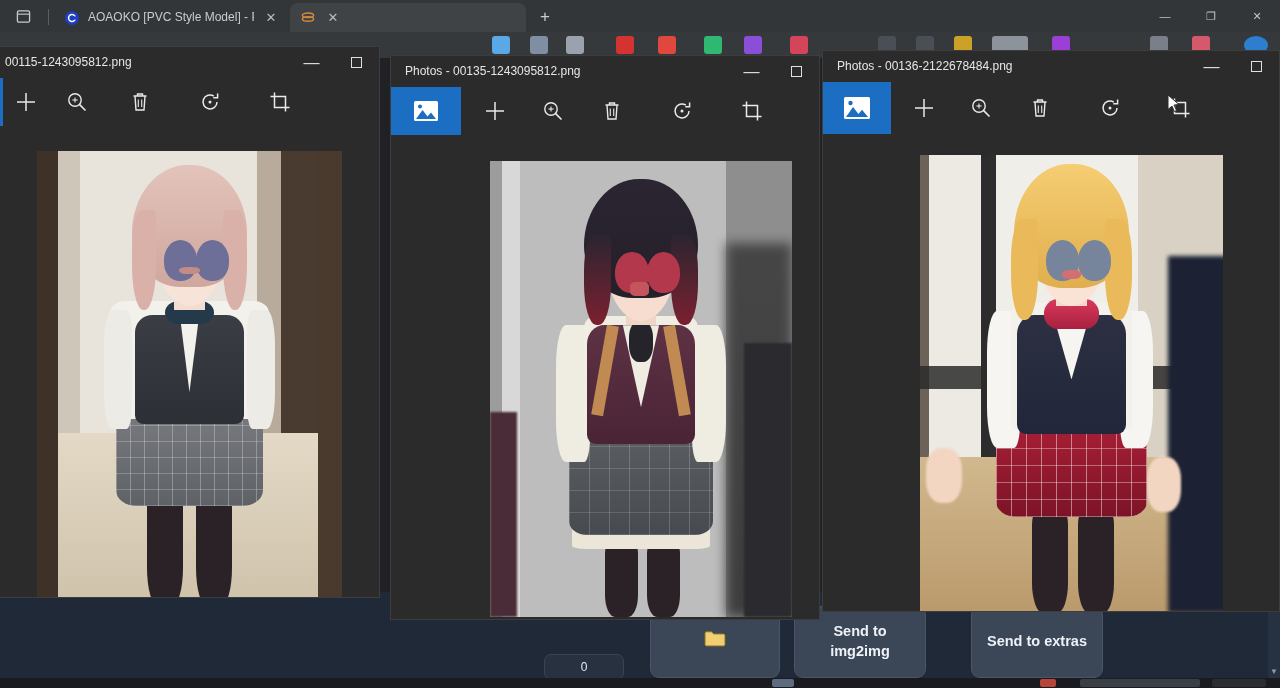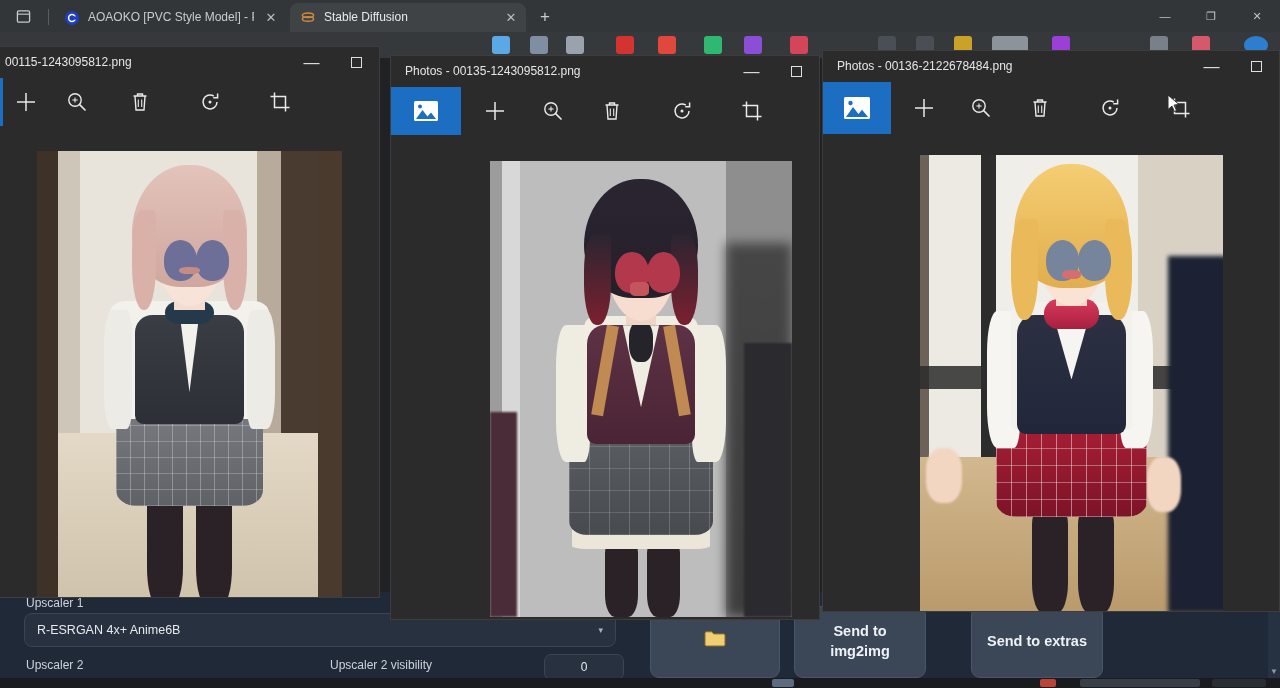--- a/index.html
+++ b/index.html
@@ -234,21 +234,20 @@
         <span class="tab-close">✕</span>
       </div>
 
       <div class="tab active" style="left:290px; width:236px;">
         <span class="favicon">
           <svg viewBox="0 0 16 16">
               <ellipse cx="8" cy="5.3" rx="5.6" ry="2.3" fill="none" stroke="#d08a3a" stroke-width="1.5"></ellipse>
               <ellipse cx="8" cy="9" rx="5.6" ry="2.3" fill="none" stroke="#d08a3a" stroke-width="1.5"></ellipse>
             </svg>
         </span>
-        <span class="tab-title">Stable Diffusion</span>
         <span class="tab-close">✕</span>
       </div>
 
       <div class="newtab">+</div>
 
       <div class="wincontrols">
         <div>—</div>
         <div>❐</div>
         <div>✕</div>
       </div>
@@ -269,29 +268,20 @@
       <div class="bm" style="left:992px; width:36px; background:#8d939b;"></div>
       <div class="bm" style="left:1052px; background:#9b3fd6;"></div>
       <div class="bm" style="left:1112px; background:#5c6views;"></div>
       <div class="bm" style="left:1150px; background:#7a8089;"></div>
       <div class="bm" style="left:1192px; background:#d45a6b;"></div>
       <div class="bm" style="left:1244px; width:24px; background:#2d7ecf; border-radius:50%;"></div>
     </div>
   </div>
 
   <div class="sd-ui">
-    <div class="sd-left">
-      <div class="sd-label" style="left:12px; top:4px;">Upscaler 1</div>
-      <div class="sd-dropdown">
-        <span>R-ESRGAN 4x+ Anime6B</span>
-        <span class="caret">▾</span>
-      </div>
-      <div class="sd-label" style="left:12px; top:66px;">Upscaler 2</div>
-      <div class="sd-label" style="left:316px; top:66px;">Upscaler 2 visibility</div>
-    </div>
     <div class="sd-numbox">0</div>
 
     <div class="sd-btnrow">
       <div class="sd-btn" style="width:130px;">
         <span>
           <svg width="22" height="18" viewBox="0 0 22 18">
               <path d="M1 3.2c0-.8.6-1.4 1.4-1.4h5.4l1.8 2.1h10c.8 0 1.4.6 1.4 1.4v9.3c0 .8-.6 1.4-1.4 1.4H2.4c-.8 0-1.4-.6-1.4-1.4z" fill="#f0cf72" stroke="#8a6f22" stroke-width="1"></path>
             </svg>
         </span>
       </div>

